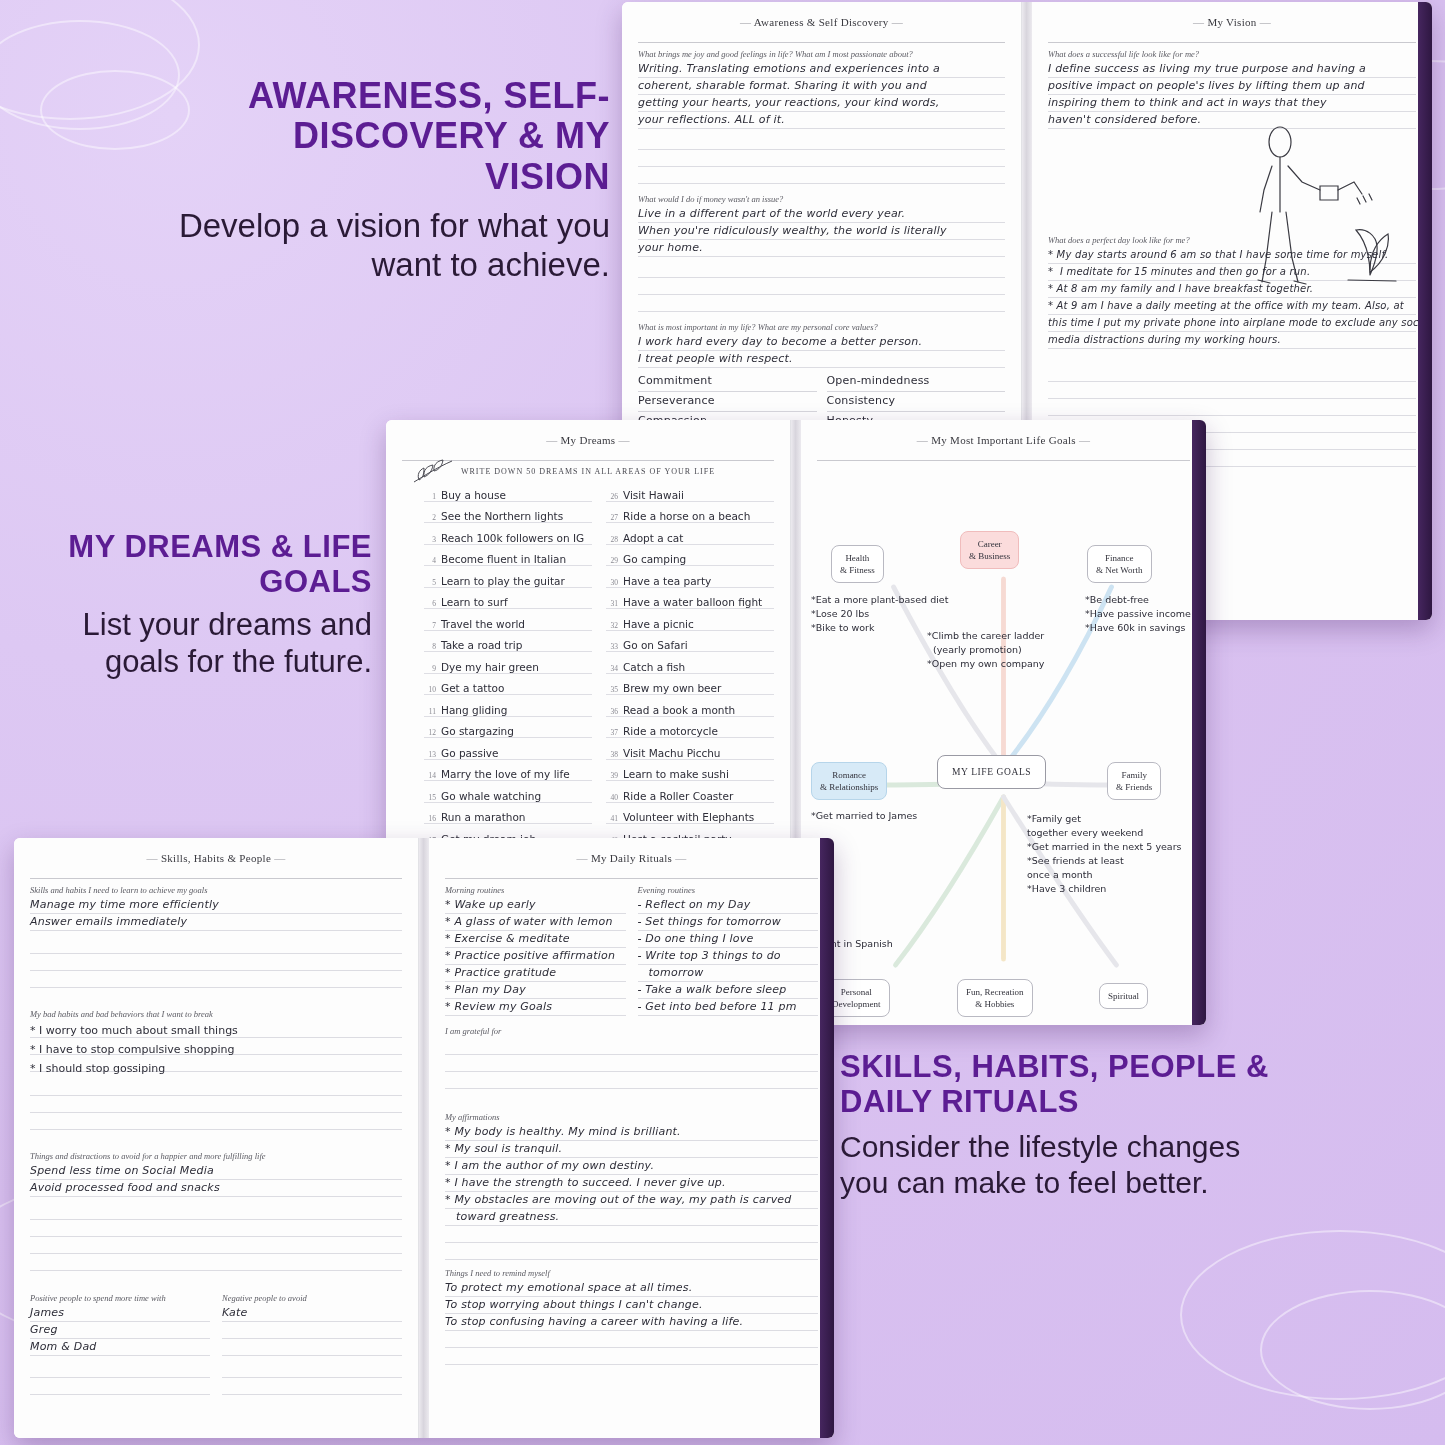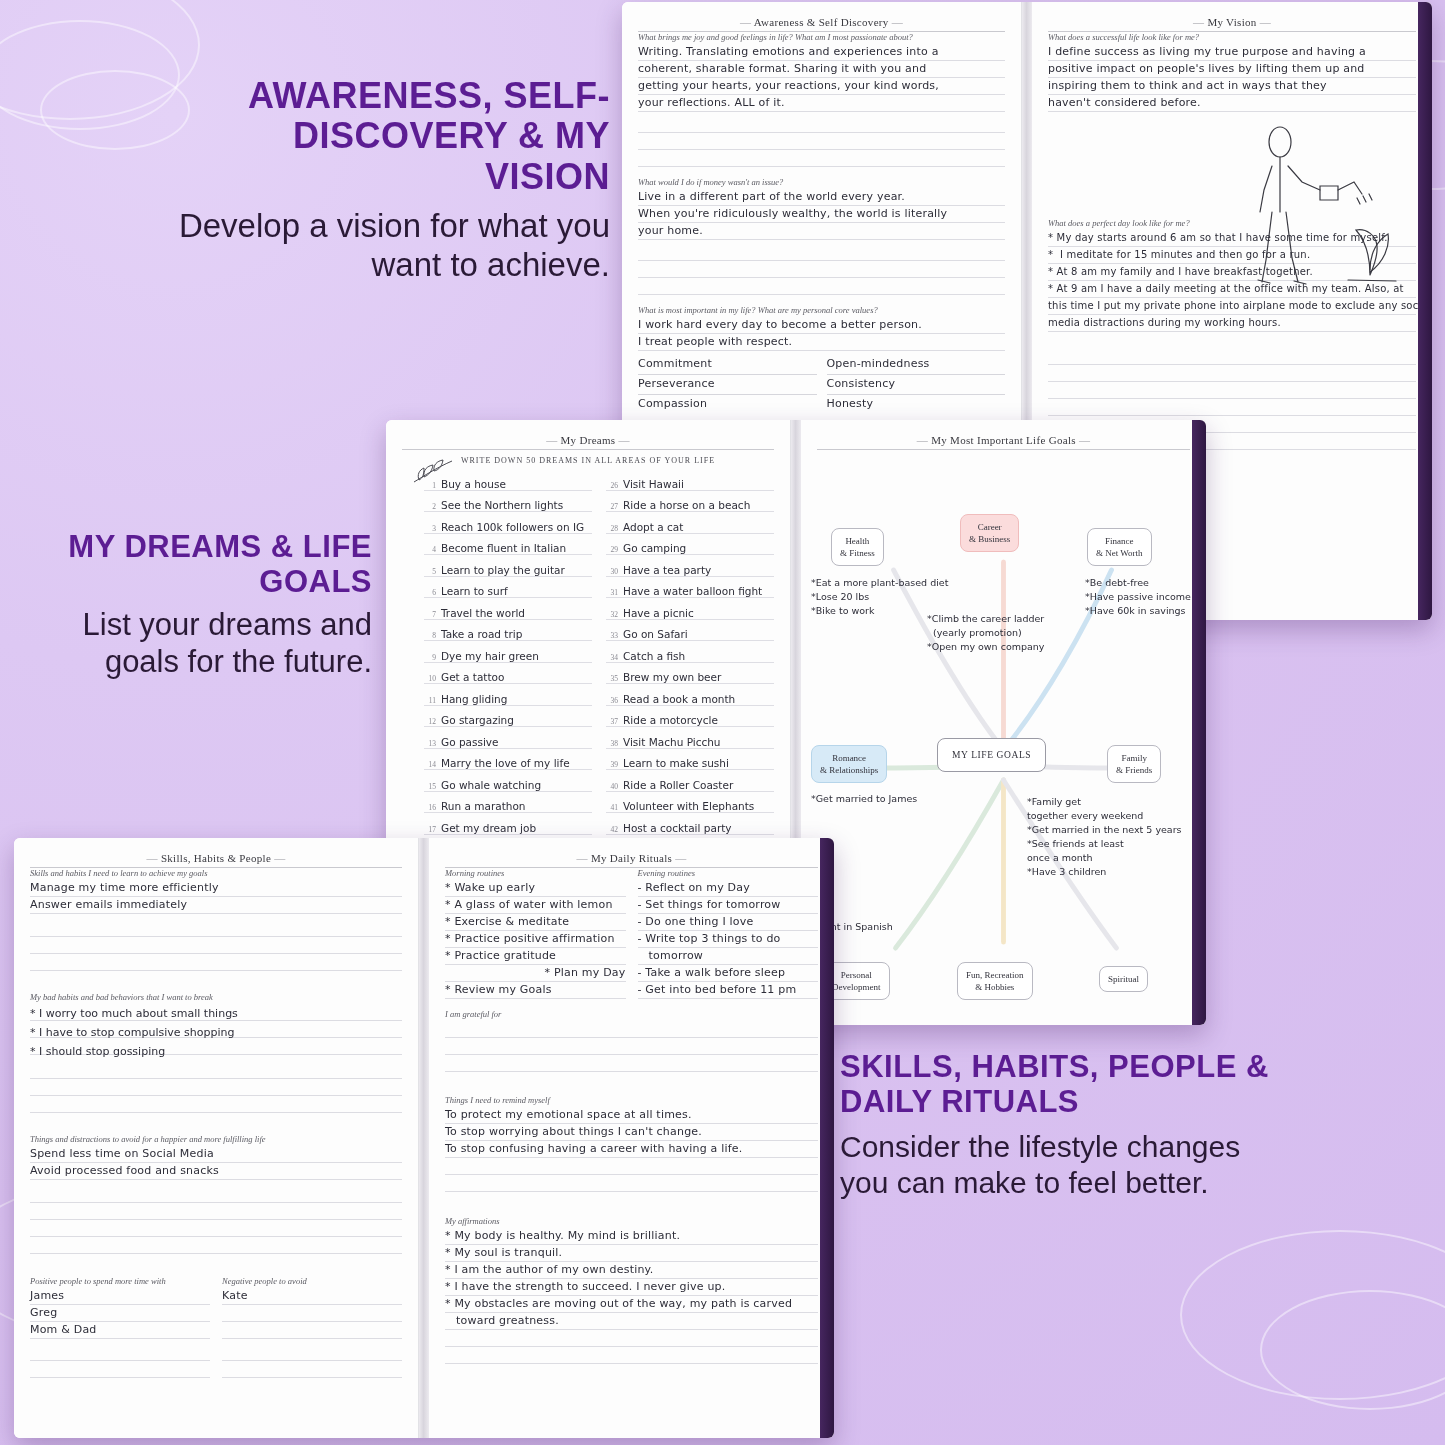--- a/index.html
+++ b/index.html
@@ -65,39 +65,39 @@
   }
   .band { 
     position:absolute; width:14px; height:100%;
     background:linear-gradient(90deg,#46265f,#2e1741);
     top:0;
   }
 
   .ptitle {
     font-family:"Liberation Serif", serif;
     font-size:11px; text-align:center; letter-spacing:.3px;
-    color:#3a3a40; padding-bottom:3px; 
+    color:#3a3a40; padding-bottom:14px; margin-bottom:6px;
     border-bottom:1px solid #c9c9cf;
     position:relative;
   }
   .ptitle span::before { content:"— "; color:#9a9aa2; }
   .ptitle span::after  { content:" —"; color:#9a9aa2; }
 
   .qlabel {
     font-family:"Liberation Serif", serif;
     font-size:8.5px; font-style:italic; color:#5a5a62;
     margin:0 0 2px 0;
   }
   .hand {
     font-family:"DejaVu Sans", sans-serif;
     font-size:11px; color:#2d2d38; line-height:17px;
     letter-spacing:.2px;
   }
   .ruled { background-image:repeating-linear-gradient(to bottom, transparent 0 16px, #dcdce2 16px 17px); }
-  .ruled .hand { position:relative; top:-1px; }
+  .ruled .hand { position:relative; top:-1px;font-style:italic; }
 
   
   #spread1 { left:622px; top:2px; width:810px; height:618px; }
   #spread1 .page { width:400px; }
   #spread1 .band { right:0; }
 
   .q-block { margin-bottom:10px; }
   .values { display:flex; gap:10px; }
   .values .col { flex:1; }
 
@@ -568,21 +568,21 @@
 
     <div class="two-col">
       <div>
         <div class="qlabel">Morning routines</div>
         <div id="morning-list" class="ruled">
             <div class="hand" style="white-space: pre;">* Wake up early</div>
             <div class="hand" style="white-space: pre;">* A glass of water with lemon</div>
             <div class="hand" style="white-space: pre;">* Exercise &amp; meditate</div>
             <div class="hand" style="white-space: pre;">* Practice positive affirmation</div>
             <div class="hand" style="white-space: pre;">* Practice gratitude</div>
-            <div class="hand" style="white-space: pre; text-align: right;">* Plan my Day</div>
+            <div class="hand" style="white-space: pre;">* Plan my Day</div>
             <div class="hand" style="white-space: pre;">* Review my Goals</div>
           </div>
       </div>
       <div>
         <div class="qlabel">Evening routines</div>
         <div id="evening-list" class="ruled">
             <div class="hand" style="white-space: pre;">- Reflect on my Day</div>
             <div class="hand" style="white-space: pre;">- Set things for tomorrow</div>
             <div class="hand" style="white-space: pre;">- Do one thing I love</div>
             <div class="hand" style="white-space: pre;">- Write top 3 things to do</div>
@@ -592,36 +592,36 @@
           </div>
       </div>
     </div>
 
     <div class="sect" style="margin-top:10px">
       <div class="qlabel">I am grateful for</div>
       <div class="hr-lines" style="height:66px"></div>
     </div>
 
     <div class="sect">
-      <div class="qlabel">Things I need to remind myself</div>
-      <div id="remind-list" class="ruled">
-          <div class="hand" style="white-space: pre;">To protect my emotional space at all times.</div>
-          <div class="hand" style="white-space: pre;">To stop worrying about things I can't change.</div>
-          <div class="hand" style="white-space: pre;">To stop confusing having a career with having a life.</div>
-        </div>
-      <div class="hr-lines" style="height:50px"></div>
-    </div>
-
-    <div class="sect">
       <div class="qlabel">My affirmations</div>
       <div id="affirm-list" class="ruled">
           <div class="hand" style="white-space: pre;">* My body is healthy. My mind is brilliant.</div>
           <div class="hand" style="white-space: pre;">* My soul is tranquil.</div>
           <div class="hand" style="white-space: pre;">* I am the author of my own destiny.</div>
           <div class="hand" style="white-space: pre;">* I have the strength to succeed. I never give up.</div>
           <div class="hand" style="white-space: pre;">* My obstacles are moving out of the way, my path is carved</div>
           <div class="hand" style="white-space: pre;">   toward greatness.</div>
         </div>
       <div class="hr-lines" style="height:34px"></div>
     </div>
+
+    <div class="sect">
+      <div class="qlabel">Things I need to remind myself</div>
+      <div id="remind-list" class="ruled">
+          <div class="hand" style="white-space: pre;">To protect my emotional space at all times.</div>
+          <div class="hand" style="white-space: pre;">To stop worrying about things I can't change.</div>
+          <div class="hand" style="white-space: pre;">To stop confusing having a career with having a life.</div>
+        </div>
+      <div class="hr-lines" style="height:50px"></div>
+    </div>
   </div>
   <div class="band"></div>
 </div>
 
 </body></html>

